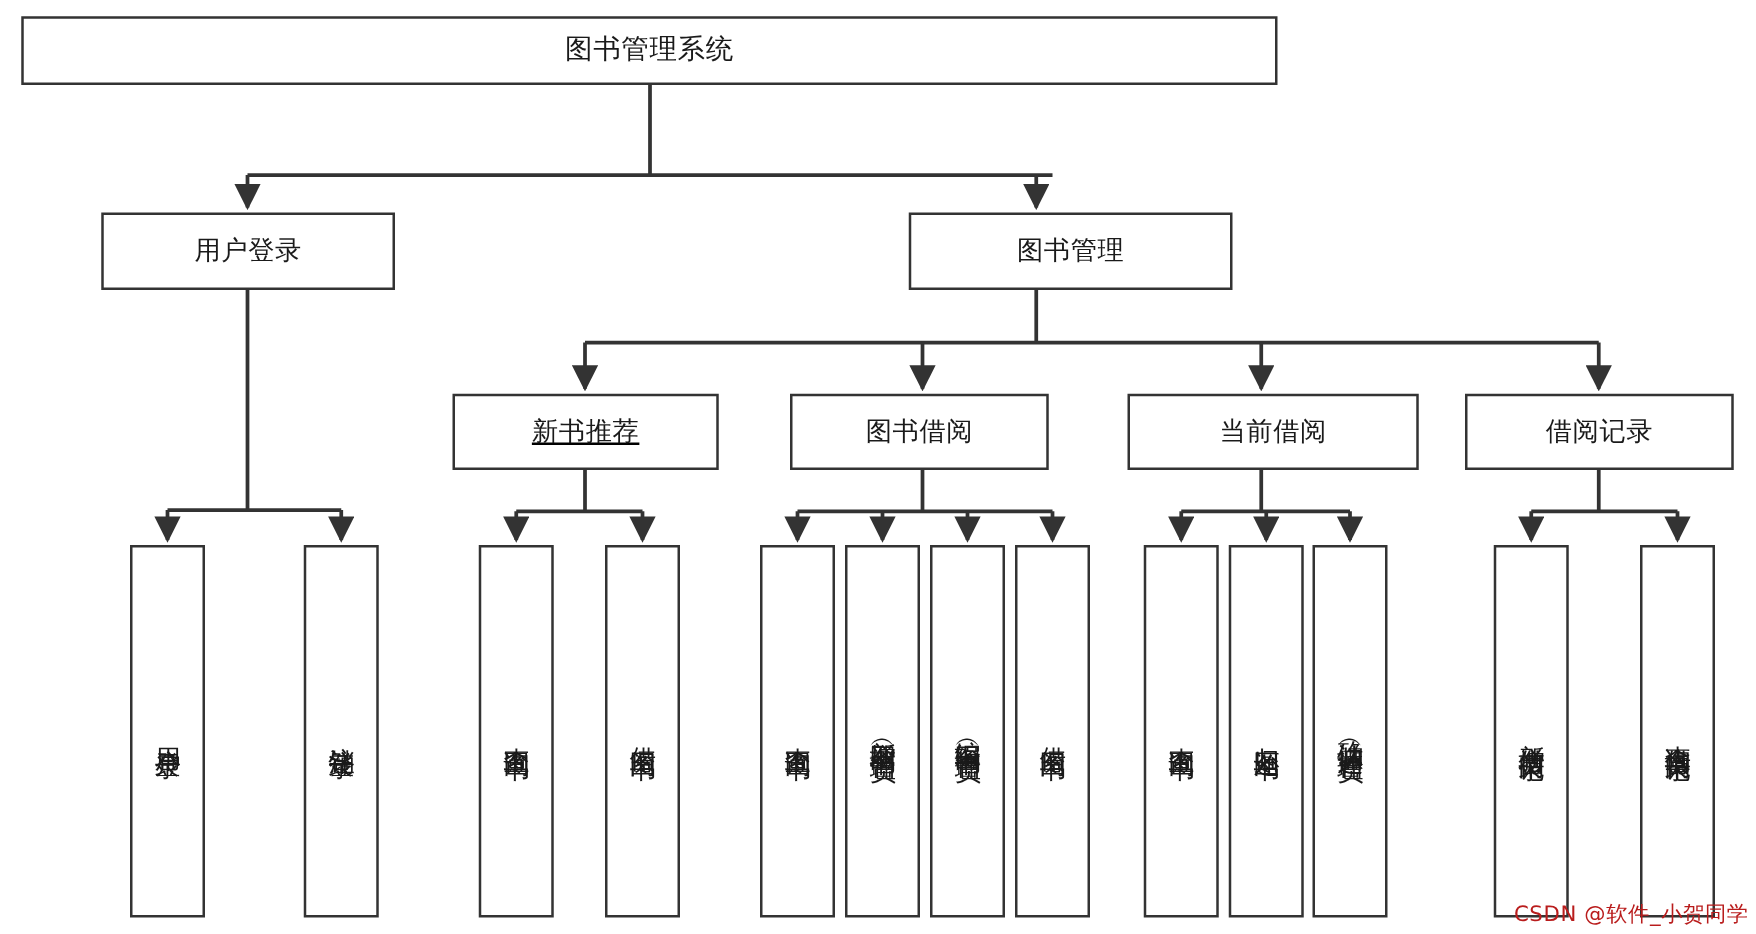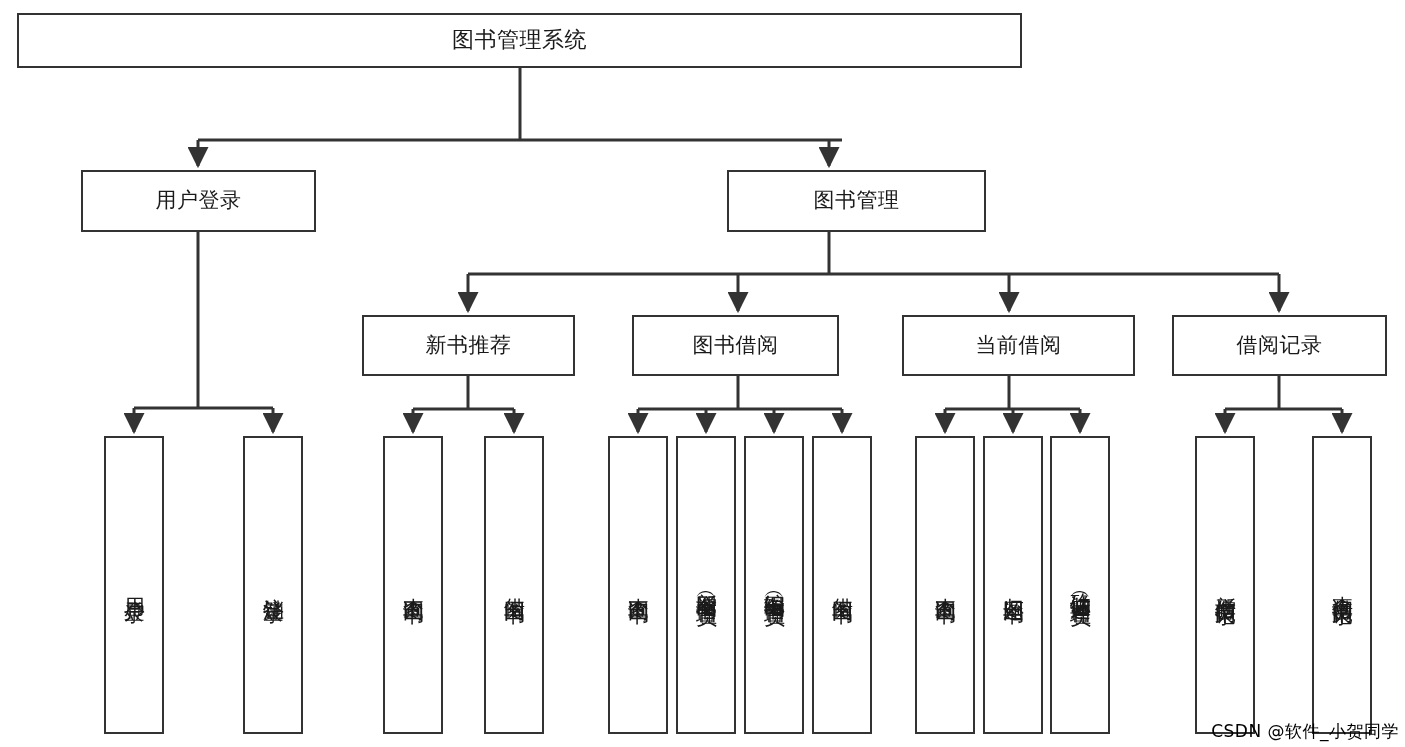--- a/index.html
+++ b/index.html
@@ -55,21 +55,21 @@
     white-space: nowrap;
   }
   .root-label {
     font-size: 22px;
   }
   .watermark {
     position: absolute;
     right: 6px;
     bottom: 4px;
     font-size: 17px;
-    color: #000000;
+    color: #b91c1c;
     white-space: nowrap;
     letter-spacing: 0.5px;
   }
 </style>
 </head>
 <body>
 
 <div id="diagram-root">
 
   <svg id="tree-svg" viewBox="0 0 1405 747" xmlns="http://www.w3.org/2000/svg">
@@ -142,21 +142,21 @@
   </div>
 
   <div class="node-box" style="left:81px; top:170px; width:235px; height:62px;">
     <span class="node-label-h">用户登录</span>
   </div>
 
   <div class="node-box" style="left:711px; top:170px; width:259px; height:62px;margin-left:16px;">
     <span class="node-label-h">图书管理</span>
   </div>
 
-  <div class="node-box" style="left:362px; top:315px; width:213px; height:61px;">
+  <div class="node-box" style="left:362px; top:315px; width:213px; height:61px;text-decoration:underline;">
     <span class="node-label-h">新书推荐</span>
   </div>
 
   <div class="node-box" style="left:632px; top:315px; width:207px; height:61px;">
     <span class="node-label-h">图书借阅</span>
   </div>
 
   <div class="node-box" style="left:902px; top:315px; width:233px; height:61px;">
     <span class="node-label-h">当前借阅</span>
   </div>

